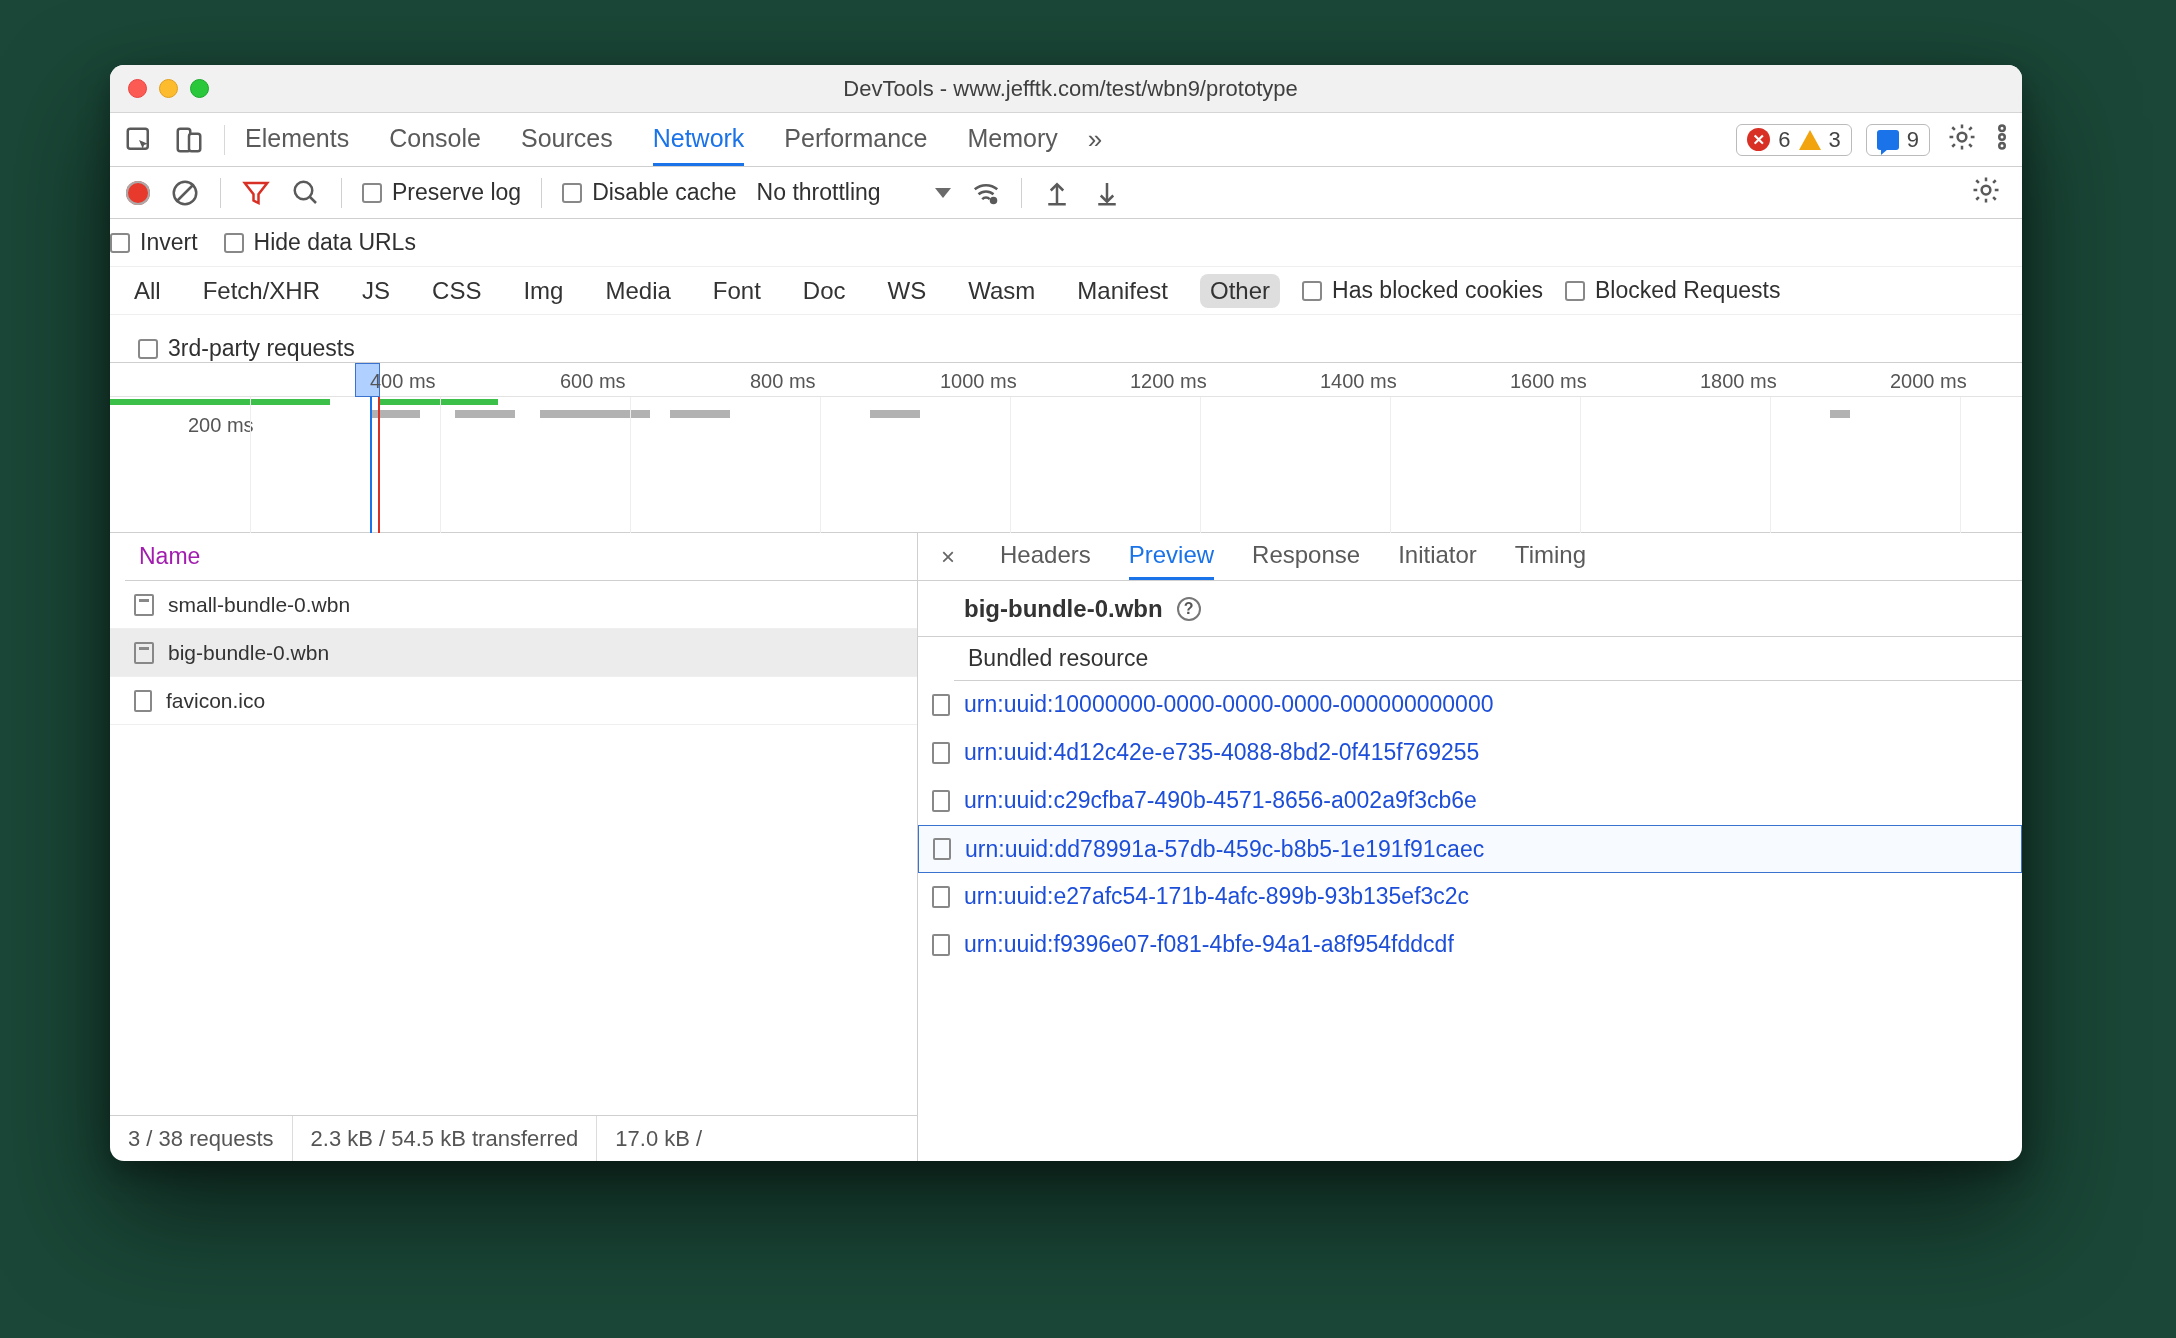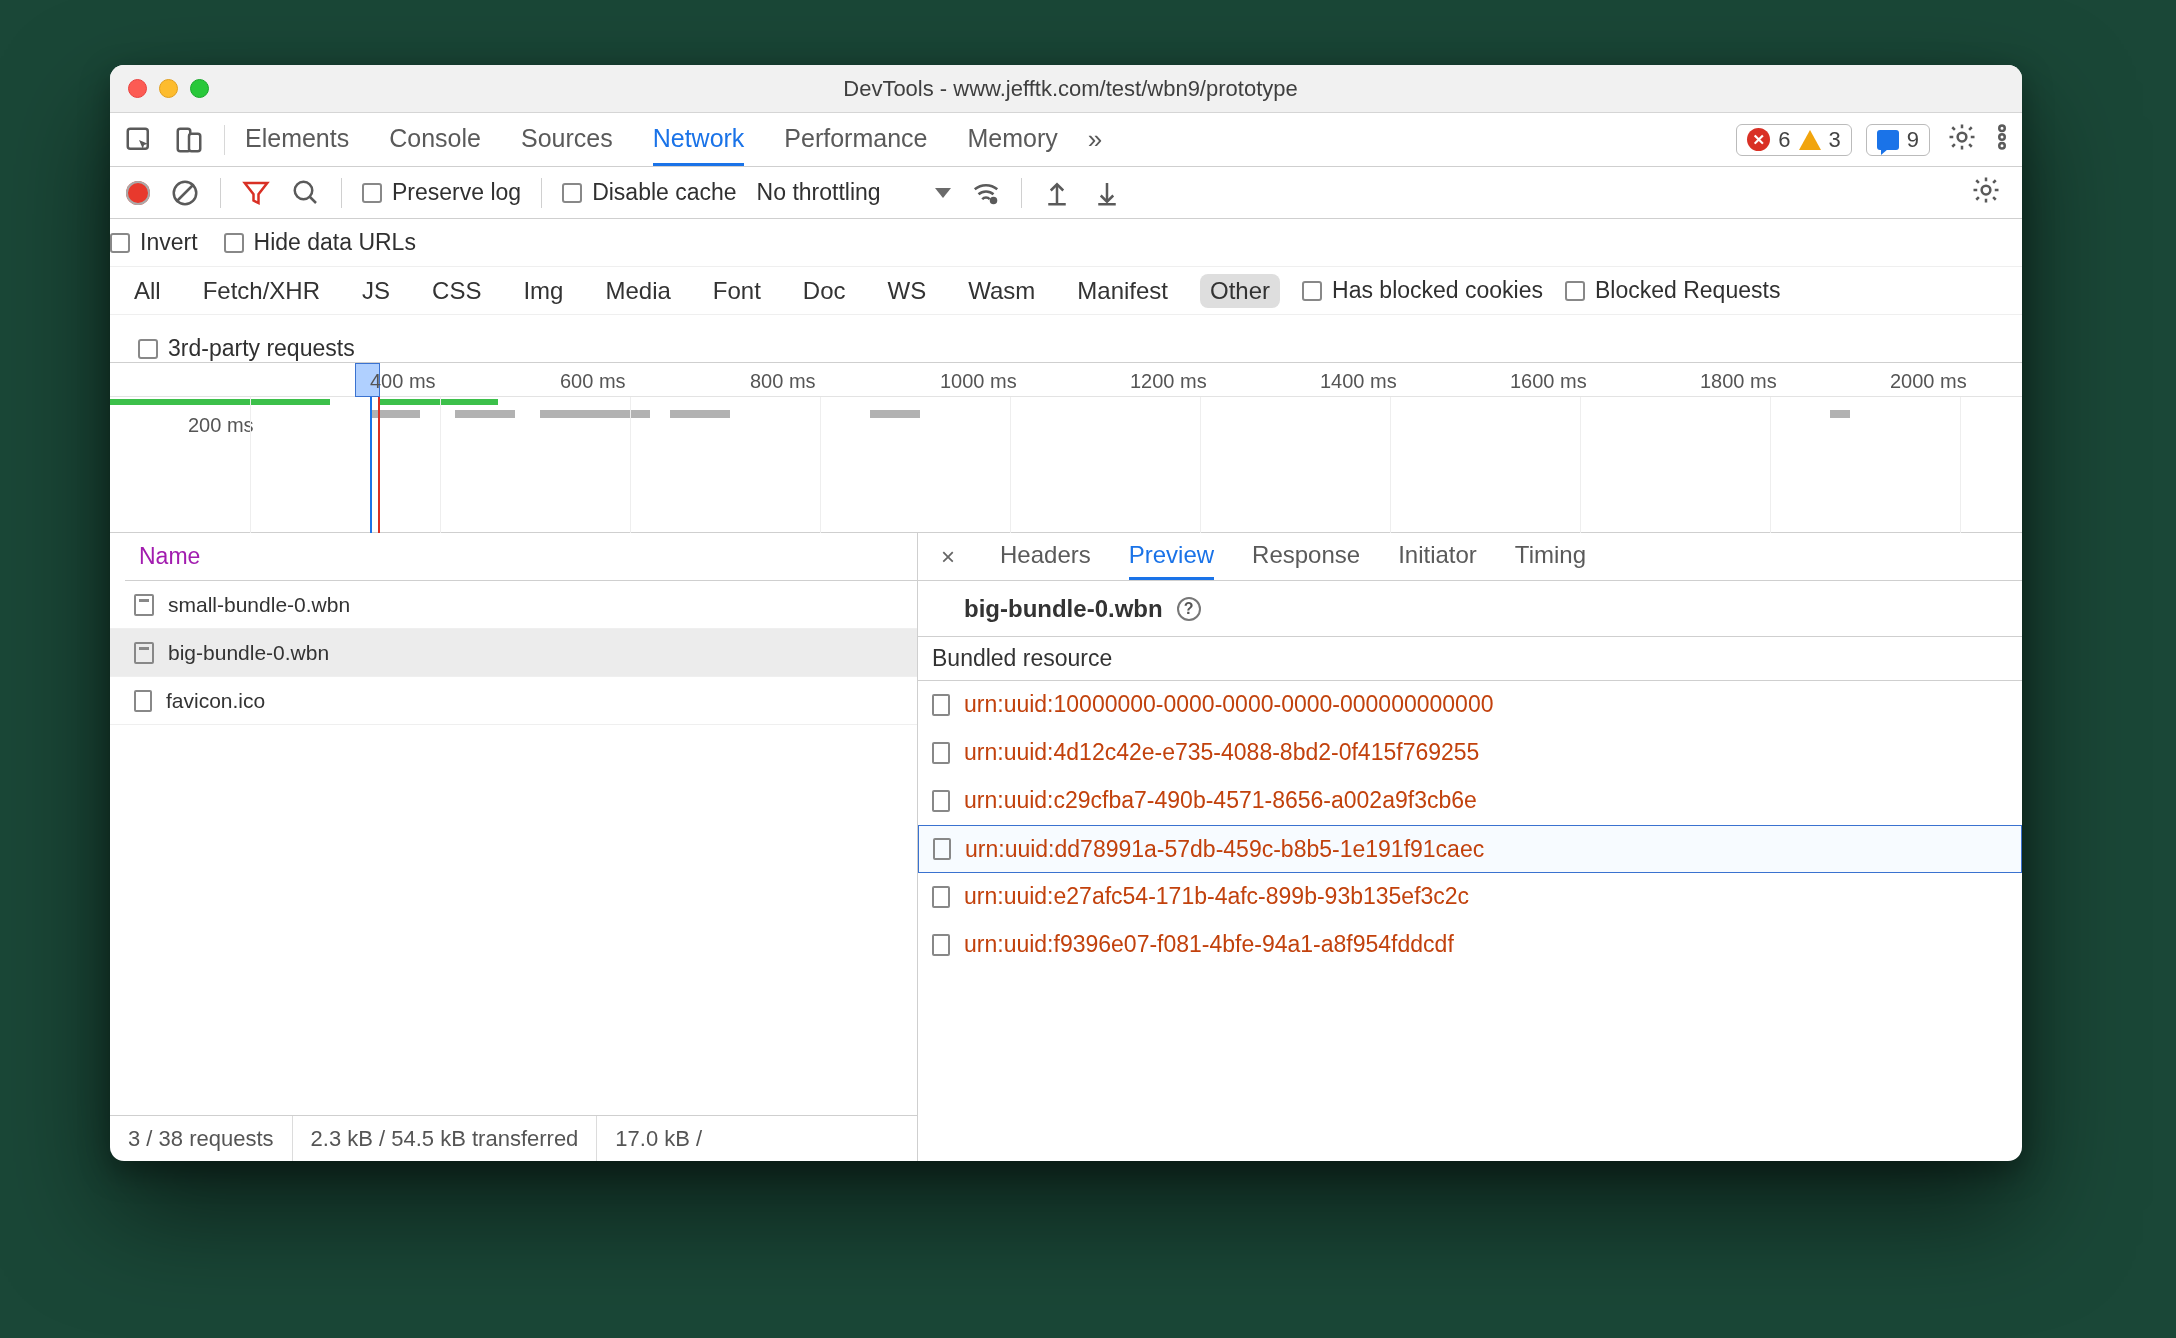--- a/index.html
+++ b/index.html
@@ -123,23 +123,23 @@
   .doc-icon { width:18px; height:22px; border:2px solid #888; border-radius:2px;}
   .status-bar { height:46px; border-top:1px solid #cfcfcf; display:flex; align-items:center; font-size:22px; color:#555;}
   .status-bar .cell{padding:0 18px; border-right:1px solid #dcdcdc; height:100%; display:flex; align-items:center;}
 
   .detail-tabs { height:48px; border-bottom:1px solid #cfcfcf; display:flex; align-items:center; gap:38px; padding-left:16px;}
   .close-x { width:28px; font-size:24px; color:#666; cursor:pointer; text-align:center;}
   .dtab { font-size:24px; color:#5a5a5a; height:100%; display:flex; align-items:center; border-bottom:3px solid transparent; cursor:pointer;}
   .dtab.active { color:#1a73e8; border-bottom-color:#1a73e8;}
   .preview-title { height:56px; border-bottom:1px solid #cfcfcf; display:flex; align-items:center; padding-left:46px; gap:14px; font-weight:600; font-size:24px;}
   .help-circ { width:24px;height:24px;border:2px solid #777;border-radius:50%;display:inline-flex;align-items:center;justify-content:center;font-size:16px;color:#555;}
-  .section-head { height:44px; border-bottom:1px solid #cfcfcf; display:flex; align-items:center; padding-left:14px; font-size:23px; color:#333;}
+  .section-head { height:44px; border-bottom:1px solid #cfcfcf; display:flex; align-items:center; padding-left:14px; font-size:23px; color:#333;margin-left:36px;}
   .res-list { flex:1; overflow:auto;}
-  .res-row { height:48px; display:flex; align-items:center; gap:14px; padding-left:14px; font-size:23px; color:#c2410c; border-bottom:1px solid transparent; cursor:pointer;}
+  .res-row { height:48px; display:flex; align-items:center; gap:14px; padding-left:14px; font-size:23px; color:#1d4ed8; border-bottom:1px solid transparent; cursor:pointer;}
   .res-row.highlight { border:1px solid #3a72d0; background:#f7fbff;}
 </style>
 </head>
 <body>
 
 <div class="window">
 
   <div class="titlebar">
     <div class="traffic">
       <div class="dot red"></div>

